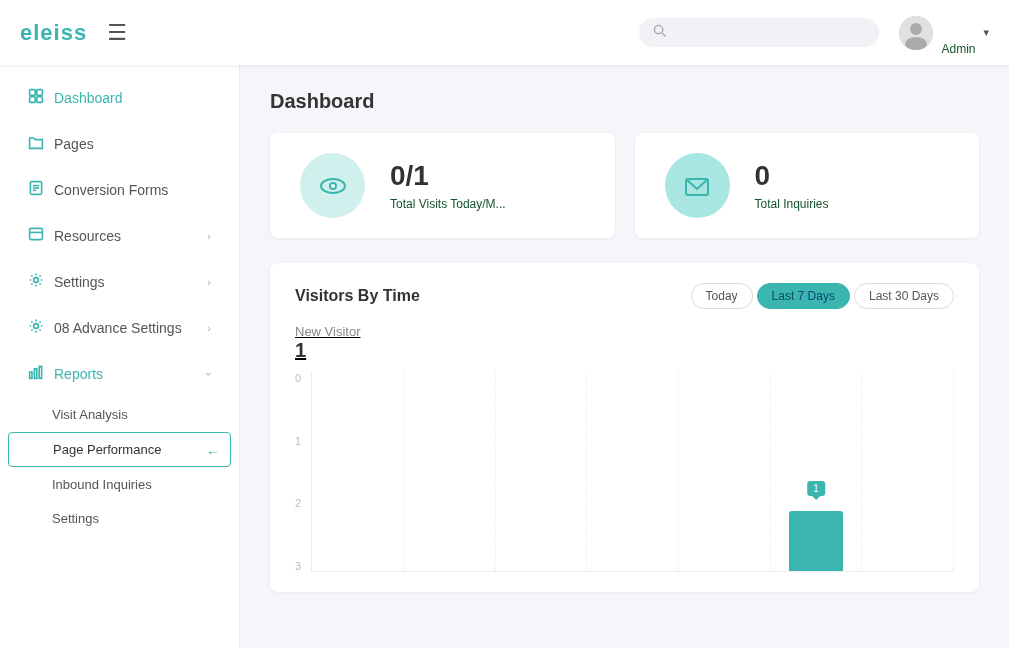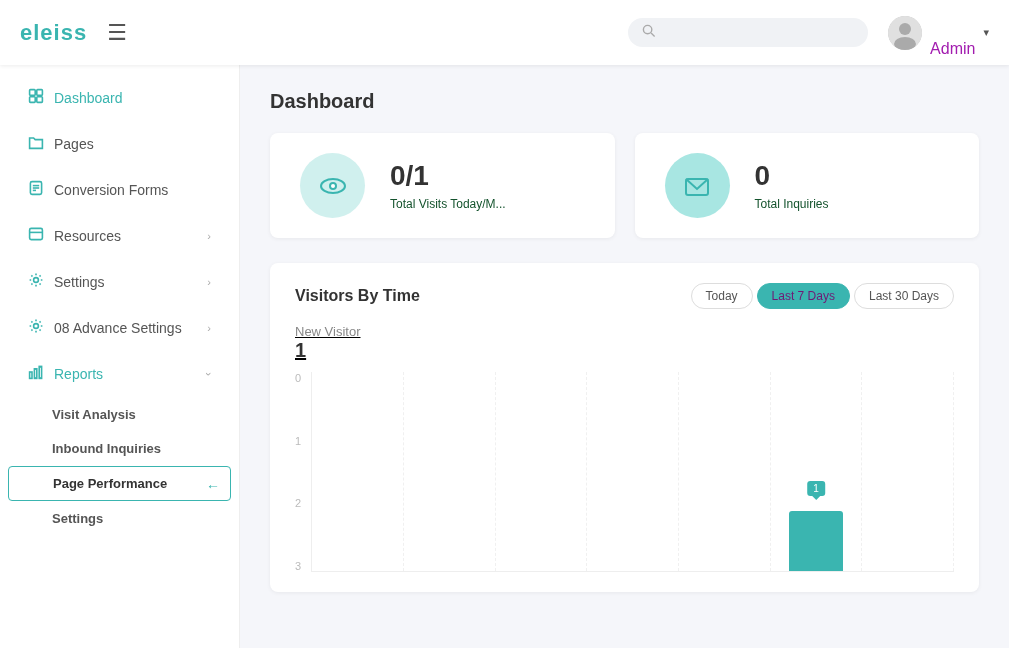--- a/index.html
+++ b/index.html
@@ -54,21 +54,21 @@
       gap: 8px;
     }
     .avatar {
       width: 34px; height: 34px;
       border-radius: 50%;
       background: #ccc;
       display: flex; align-items: center; justify-content: center;
       overflow: hidden;
     }
     .avatar svg { width: 34px; height: 34px; }
-    .admin-name { font-size: 16px; color: #a21caf; margin-top: 32px; }
+    .admin-name { font-size: 12px; color: #14532d; margin-top: 32px; }
     .chevron-down { font-size: 11px; color: #555; }
 
     
     .body-wrap {
       display: flex;
       flex: 1;
       overflow: hidden;
     }
 
     
@@ -104,21 +104,20 @@
     .sidebar-subitem {
       display: flex;
       align-items: center;
       padding: 9px 20px 9px 44px;
       cursor: pointer;
       color: #555;
       font-size: 13px;
       margin: 1px 8px;
       border-radius: 4px;
       position: relative;
-      font-weight: bold;
     }
     .sidebar-subitem.active {
       border: 1px solid #3ab5b0;
       border-radius: 4px;
       color: #333;
     }
     .sidebar-subitem .arrow-indicator {
       position: absolute;
       right: 10px;
       color: #3ab5b0;
@@ -200,21 +199,21 @@
       padding: 5px 14px;
       border-radius: 20px;
       font-size: 12px;
       border: 1px solid #ddd;
       background: #fff;
       color: #555;
       cursor: pointer;
     }
     .time-btn.active {
       background: #3ab5b0;
-      color: #701a75;
+      color: #0c4a6e;
       border-color: #3ab5b0;
       text-align: right;
     }
 
     .chart-meta {
       display: flex;
       gap: 30px;
       margin-bottom: 10px;
       text-decoration: underline;
     }
@@ -394,26 +393,26 @@
         </svg>
       </span>
       <span class="label">Reports</span>
       <span class="arrow" style="transform:rotate(90deg);">›</span>
     </div>
 
     <div class="sidebar-submenu">
       <div class="sidebar-subitem">
         <span>Visit Analysis</span>
       </div>
-      <div class="sidebar-subitem">
-        <span>Inbound Inquiries</span>
-      </div>
       <div class="sidebar-subitem active">
         <span>Page Performance</span>
         <span class="arrow-indicator">←</span>
+      </div>
+      <div class="sidebar-subitem">
+        <span>Inbound Inquiries</span>
       </div>
       <div class="sidebar-subitem">
         <span>Settings</span>
       </div>
     </div>
 
 
   </nav>
 
   <main class="main-content">

